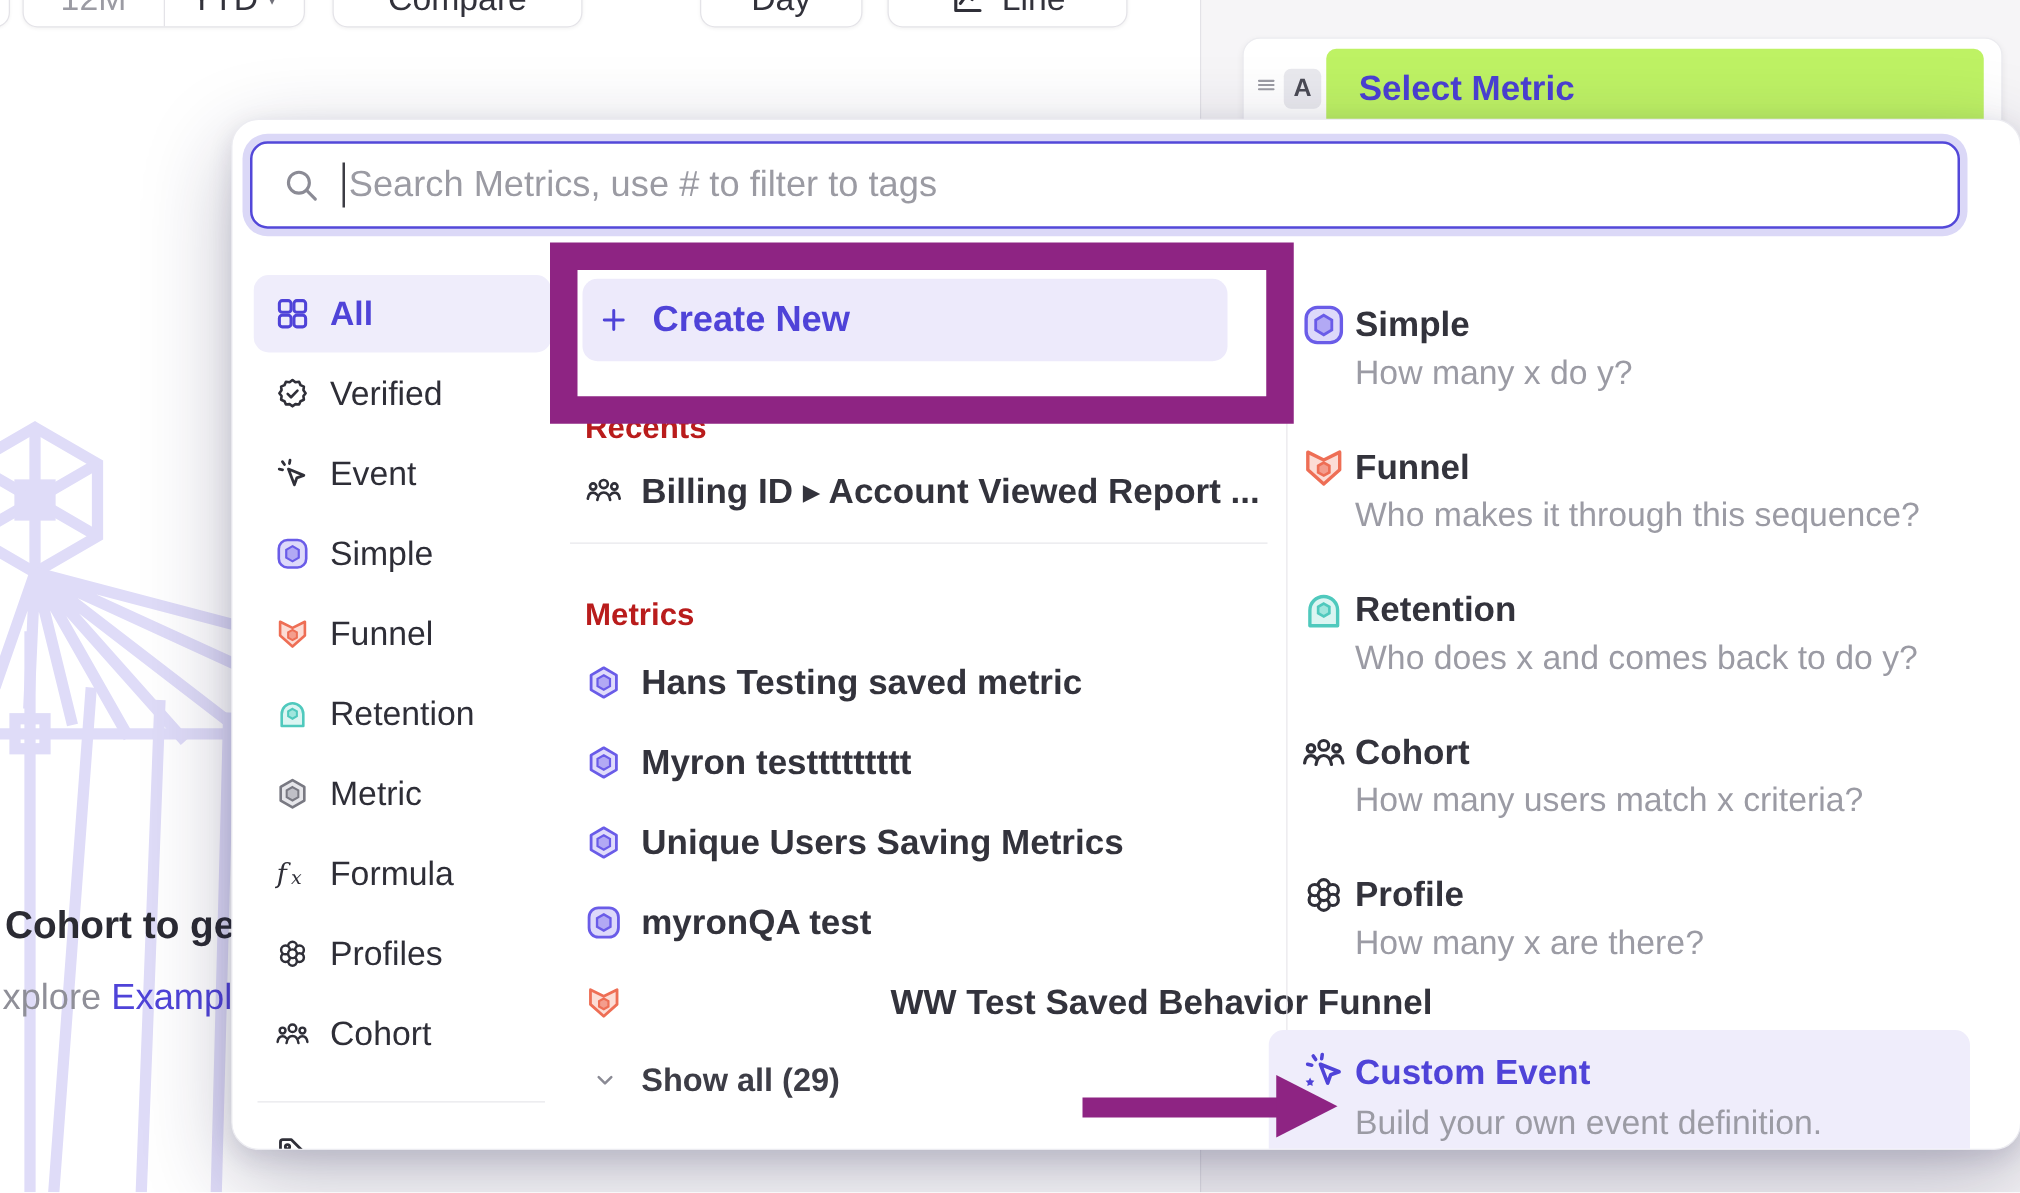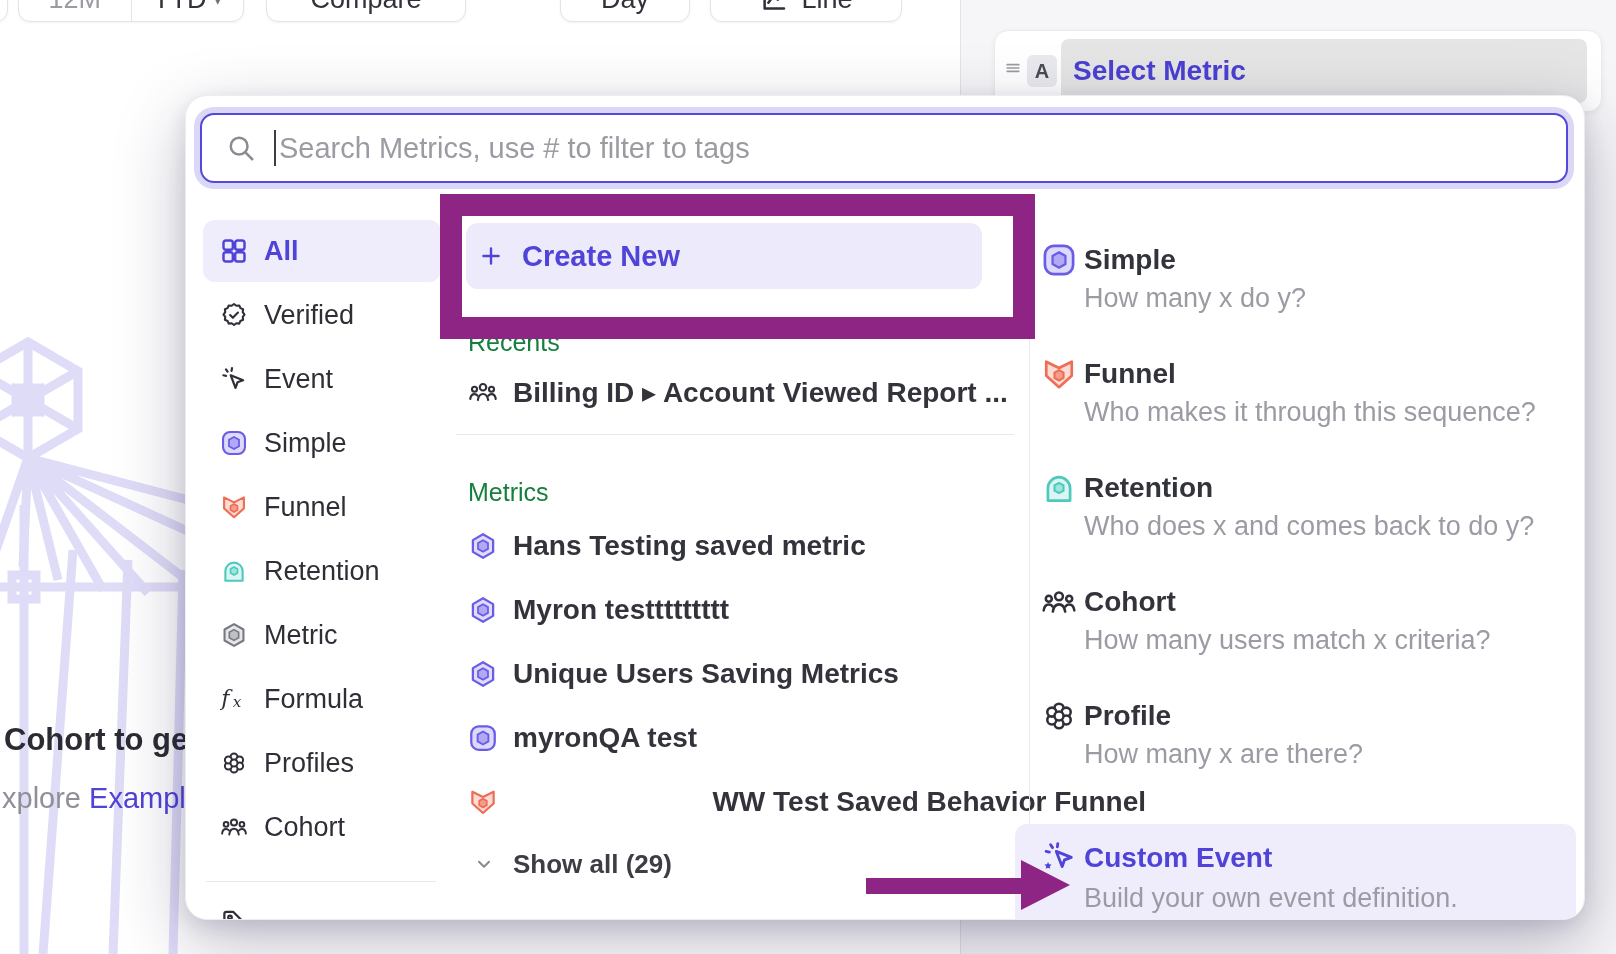--- a/index.html
+++ b/index.html
@@ -22,54 +22,54 @@
   .seg .cell-12m{border-right:1.5px solid #e4e3e8;color:#9b9ba3;}
   .seg .chev{font-size:17px;color:#71717a;}
   .btn-compare{left:266px;width:200px;}
   .btn-day{left:560px;width:130px;}
   .btn-line{left:710px;width:192px;}
   .qb-card{position:absolute;left:994px;top:30px;width:606px;height:80px;background:#fff;
            border:1px solid #ebebef;border-radius:14px;box-shadow:0 2px 6px rgba(20,20,40,.06);}
   .qb-handle{position:absolute;left:8px;top:27px;color:#9b9ba3;}
   .qb-badge{position:absolute;left:32px;top:24px;width:30px;height:32px;background:#e9e9ee;border-radius:6px;
             color:#4b4b55;font-size:20px;font-weight:700;display:flex;align-items:center;justify-content:center;}
-  .qb-pill{position:absolute;left:66px;top:8px;width:526px;height:64px;background:#e5e5e5;border-radius:8px;
-           display:flex;align-items:center;padding-left:12px;box-sizing:border-box;cursor:pointer;}
+  .qb-pill{position:absolute;left:66px;top:8px;width:526px;height:64px;background:#bef264;border-radius:8px;
+           display:flex;align-items:center;padding-left:26px;box-sizing:border-box;cursor:pointer;}
   .qb-pill .val{color:#4b40d2;font-size:28px;font-weight:600;}
   .bg-headline{position:absolute;left:4px;top:722px;font-size:31px;font-weight:700;color:#2b2b33;white-space:nowrap;z-index:2;}
   .bg-line2{position:absolute;left:2px;top:782px;font-size:29px;white-space:nowrap;z-index:2;}
   .bg-line2 .muted{color:#8f8f98;}
   .bg-line2 .link{color:#4f43d8;font-weight:500;cursor:pointer;}
   .illustration{position:absolute;left:-2px;top:335px;width:210px;height:619px;z-index:1;}
 
   
   .modal{position:absolute;left:185px;top:95px;width:1398px;height:823px;background:#fff;border-radius:22px;
          border:1px solid #ececf1;box-shadow:0 24px 70px rgba(30,25,70,.28),0 6px 20px rgba(30,25,70,.12);
-         z-index:10;overflow:hidden;}
+         z-index:10;overflow:hidden;padding-left:32px;}
   .search{position:absolute;left:14px;top:17px;width:1368px;height:70px;background:#fff;border:2px solid #5348d9;
           border-radius:14px;box-shadow:0 0 0 6px #dbd8f7;box-sizing:border-box;display:flex;align-items:center;
           padding:0 24px;}
   .search .icn{color:#8b8b95;margin-right:18px;}
   .search-caret{width:2px;height:36px;background:#3c3c44;margin-right:3px;flex:none;}
   .search-input{border:none;outline:none;flex:1;font-size:29px;color:#3a3a42;background:transparent;font-family:inherit;padding:0;}
   .search-input::placeholder{color:#9b9ba3;}
 
   .sb-item{position:absolute;left:17px;width:238px;height:62px;display:flex;align-items:center;gap:16px;
            padding-left:17px;box-sizing:border-box;border-radius:12px;font-size:27px;font-weight:500;
            color:#2e2e37;cursor:pointer;white-space:nowrap;}
   .sb-item.selected{background:#efedfb;color:#4f43d8;font-weight:600;}
   .sb-item.selected .icn{color:#4f43d8;}
   .sb-divider{position:absolute;left:20px;top:785px;width:230px;height:1px;background:#e8e7eb;}
   .sb-more{position:absolute;left:34px;top:812px;}
 
   .create-btn{position:absolute;left:280px;top:127px;width:516px;height:66px;background:#edeafb;border-radius:12px;
               display:flex;align-items:center;padding-left:12px;gap:18px;box-sizing:border-box;cursor:pointer;text-align:right;}
   .create-btn .icn{color:#4f43d8;}
   .create-btn .lbl{color:#4f43d8;font-size:29px;font-weight:600;}
-  .sec-label{position:absolute;color:#15803d;font-size:25px;font-weight:400;}
+  .sec-label{position:absolute;color:#b91c1c;font-size:25px;font-weight:700;}
   .recents-label{left:282px;top:232px;}
   .metrics-label{left:282px;top:382px;}
   .mid-row{position:absolute;left:270px;width:690px;height:44px;display:flex;align-items:center;gap:15px;
            padding-left:12px;box-sizing:border-box;font-size:28px;font-weight:600;color:#33333c;cursor:pointer;
            white-space:nowrap;}
   .mid-divider{position:absolute;left:270px;top:338px;width:558px;height:1px;background:#e8e7eb;}
   .show-all{position:absolute;left:287px;top:746px;height:44px;display:flex;align-items:center;gap:18px;
             font-size:26px;font-weight:600;color:#3d3d46;cursor:pointer;}
   .show-all .icn{color:#8a8a94;}
   .col-divider{position:absolute;left:843px;top:117px;width:1px;height:693px;background:#e9e8ec;}

